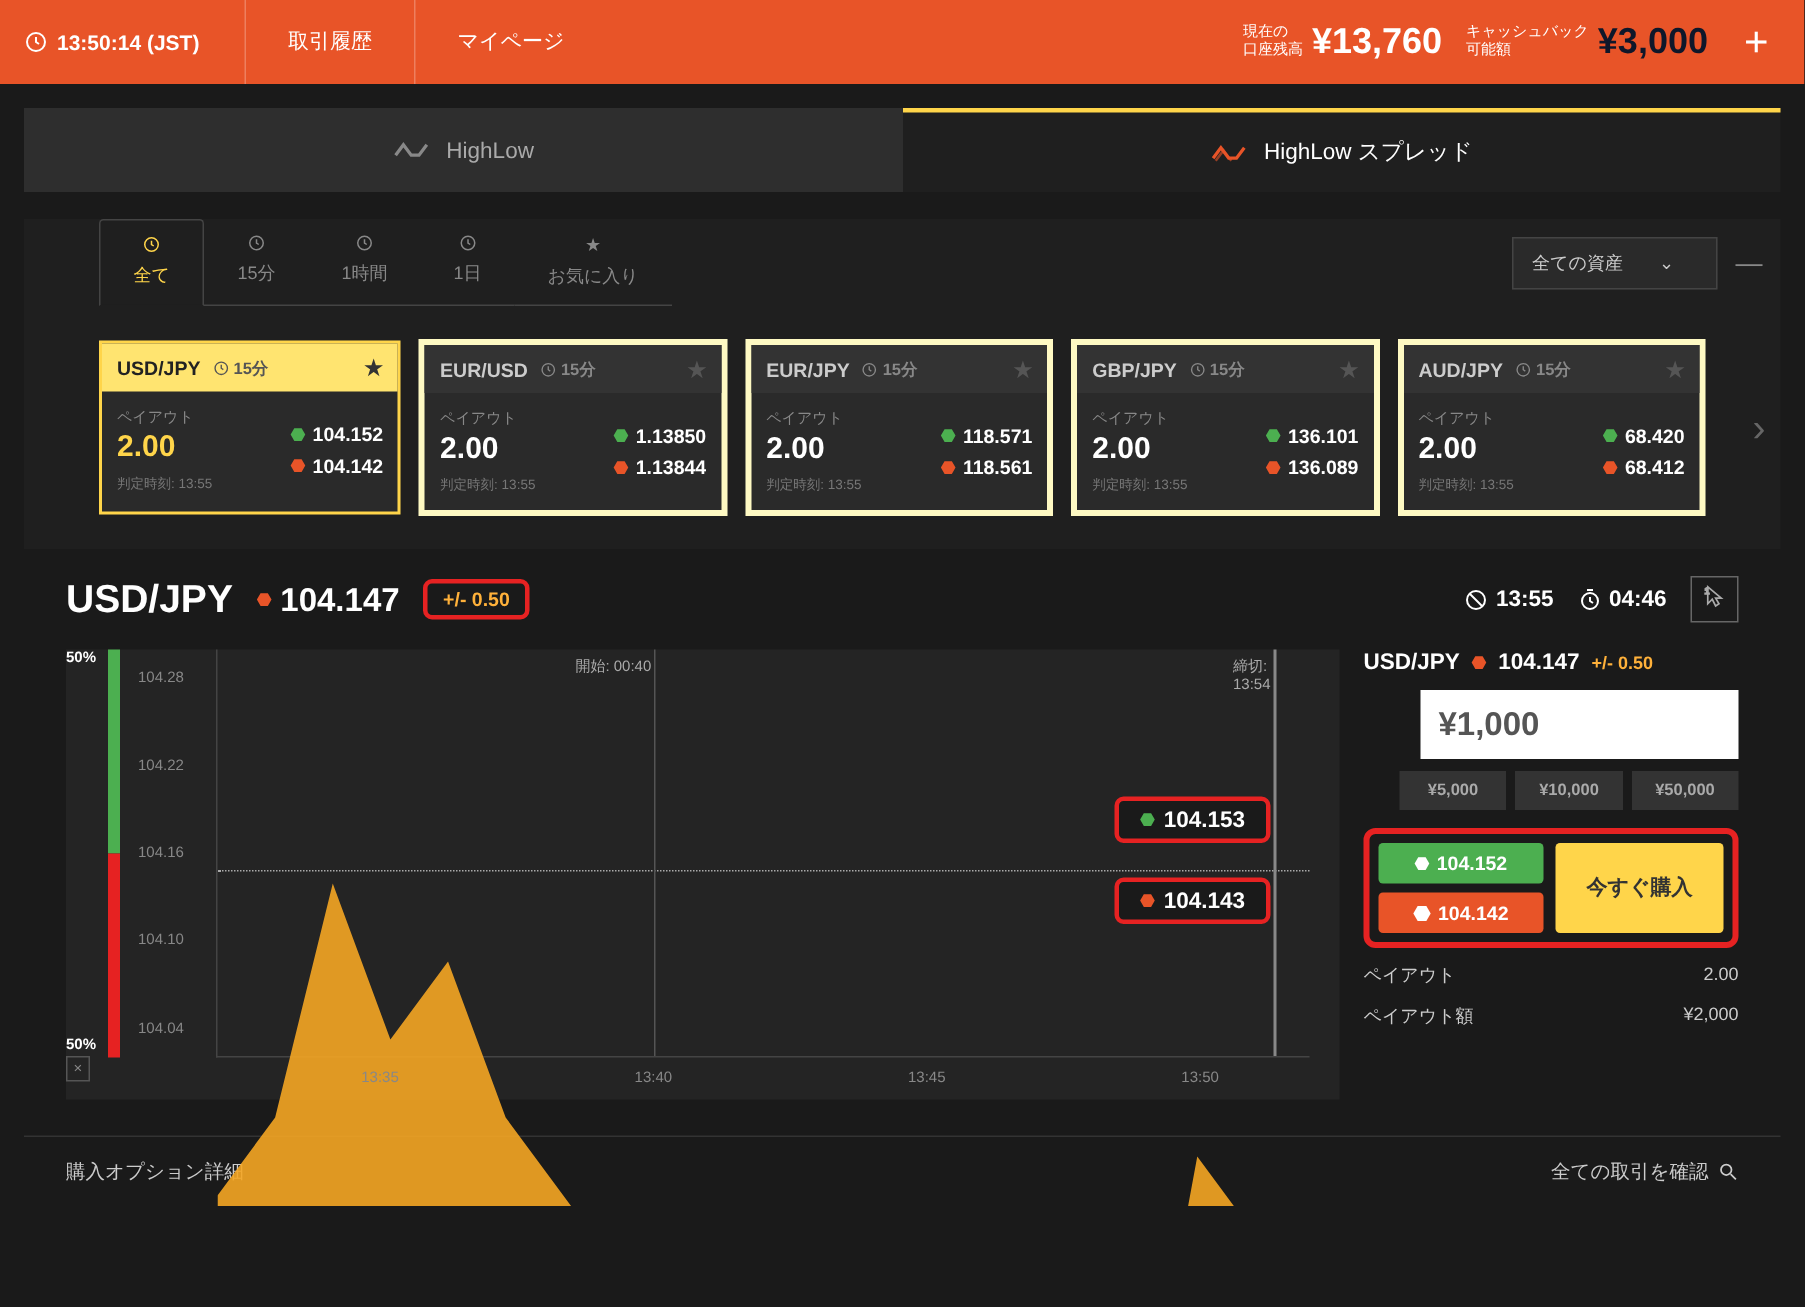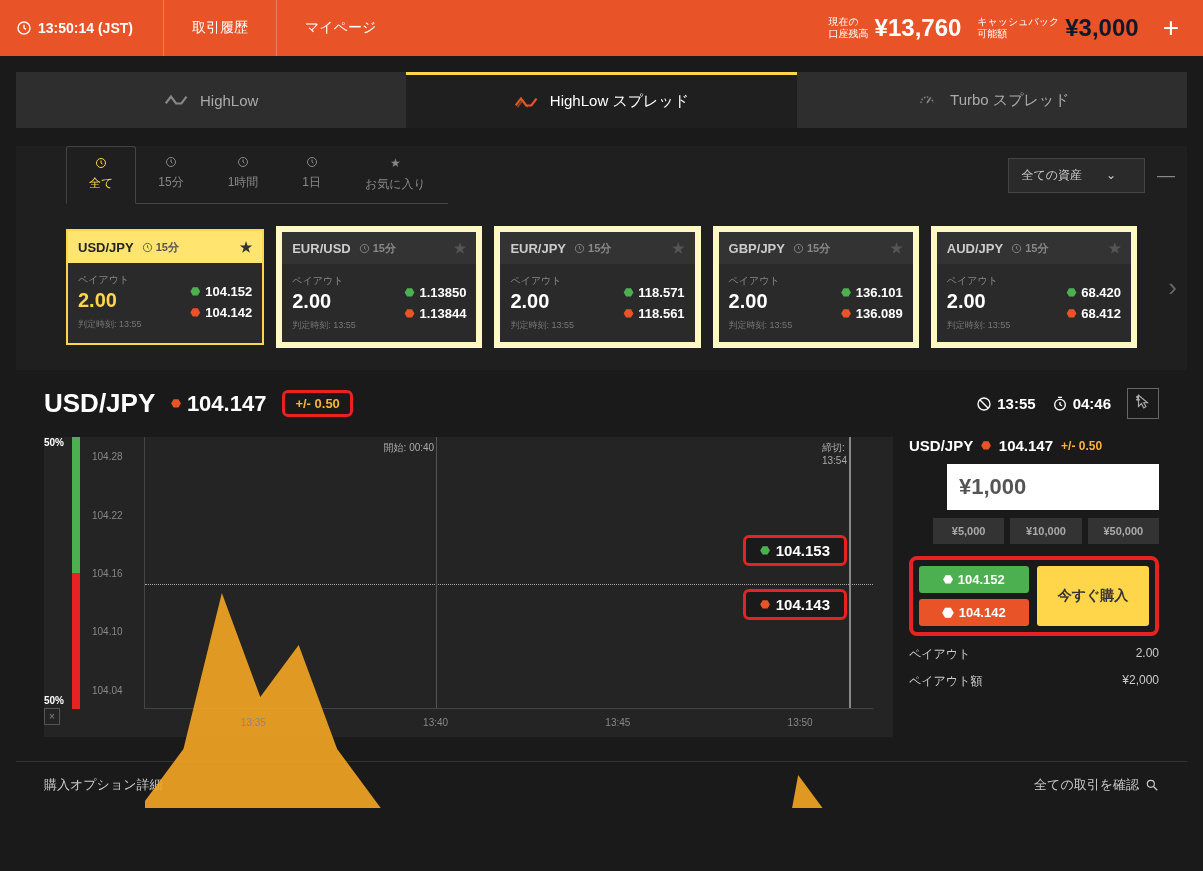--- a/index.html
+++ b/index.html
@@ -20,21 +20,21 @@
 .mode-tab.active { background: #1f1f1f; color: #fff; border-top: 3px solid #ffd54a; }
 .mode-tab svg { width: 26px; height: 18px; }
 .filter-row { background: #1f1f1f; display: flex; align-items: center; padding: 0; }
 .filter-tabs { display: flex; margin-left: 50px; }
 .filter-tab { padding: 10px 22px; font-size: 12px; color: #888; cursor: pointer; display: flex; align-items: center; gap: 6px; border-bottom: 1px solid #444; flex-direction: column; }
 .filter-tab.active { border: 1px solid #444; border-bottom: 1px solid #1f1f1f; color: #ffd54a; border-radius: 3px 3px 0 0; }
 .filter-spacer { flex: 1; }
 .asset-select { background: #2a2a2a; border: 1px solid #444; color: #ccc; padding: 8px 28px 8px 12px; font-size: 12px; position: relative; margin-right: 12px; display: flex; align-items: center; gap: 24px; cursor: pointer; }
 .dash-btn { color: #888; font-size: 18px; margin-right: 12px; cursor: pointer; }
 .cards-row { background: #1f1f1f; display: flex; gap: 12px; padding: 22px 50px; align-items: center; position: relative; }
-.asset-card { flex: 1; background: #2a2a2a; border: 6px solid #fef9c3; padding: 0; min-height: 116px; cursor: pointer; }
+.asset-card { flex: 1; background: #2a2a2a; border: 4px solid #fef9c3; padding: 0; min-height: 116px; cursor: pointer; }
 .asset-card.selected { border: 2px solid #ffd54a; }
 .asset-card.selected .card-head { background: #ffe470; color: #222; }
 .card-head { background: #333; padding: 8px 10px; display: flex; align-items: center; font-size: 13px; font-weight: bold; }
 .card-head .duration { font-size: 11px; margin-left: 8px; color: #888; display: flex; align-items: center; gap: 3px; }
 .asset-card.selected .card-head .duration { color: #555; }
 .card-head .star { margin-left: auto; font-size: 14px; color: #555; }
 .asset-card.selected .card-head .star { color: #333; }
 .card-body { padding: 10px; display: flex; gap: 8px; }
 .card-left { flex: 1; }
 .payout-lbl { font-size: 10px; color: #888; margin-bottom: 2px; }
@@ -129,27 +129,20 @@
         </svg>
       <span>HighLow</span>
     </div>
     <div class="mode-tab active">
       <svg viewBox="0 0 30 20">
           <path d="M2 14 L8 6 L14 14 L20 14 L26 6" stroke="#e85428" stroke-width="2.5" fill="none"></path>
           <path d="M4 16 L10 8 L16 16" stroke="#e85428" stroke-width="2" fill="none" opacity=".6"></path>
         </svg>
       <span>HighLow スプレッド</span>
     </div>
-    <div class="mode-tab">
-      <svg viewBox="0 0 24 24">
-          <path d="M4 16 A8 8 0 0 1 20 16" stroke="#888" stroke-width="2" fill="none" stroke-dasharray="2 2"></path>
-          <path d="M12 16 L16 10" stroke="#888" stroke-width="2"></path>
-        </svg>
-      <span>Turbo スプレッド</span>
-    </div>
   </div>
 
   <div class="filter-row">
     <div class="filter-tabs">
       <div class="filter-tab active">
         <svg width="12" height="12" viewBox="0 0 24 24" stroke="#ffd54a" fill="none" stroke-width="2">
             <circle cx="12" cy="12" r="9"></circle>
             <path d="M12 7v5l3 2"></path>
           </svg>
         <span>全て</span>

